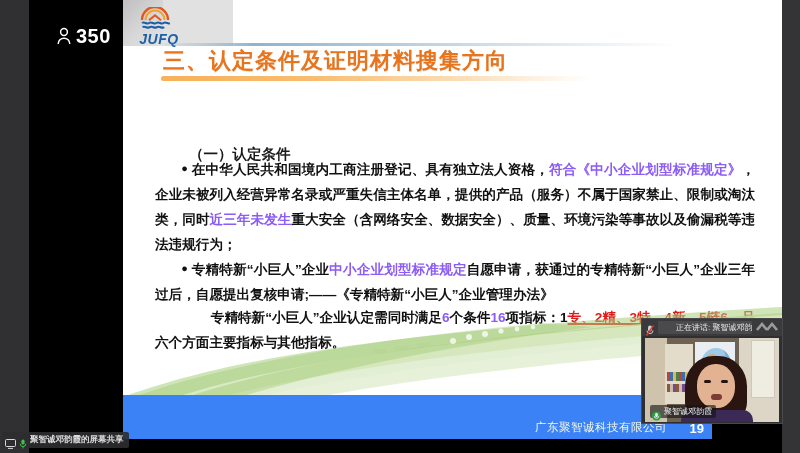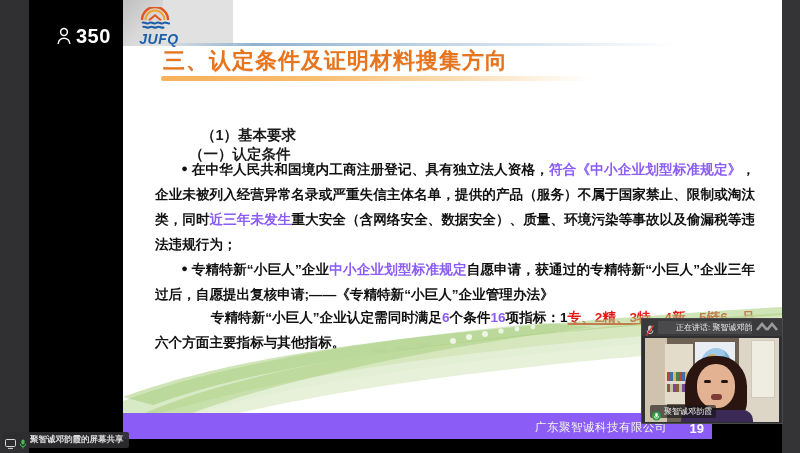--- a/index.html
+++ b/index.html
@@ -61,21 +61,21 @@
   #p2{top:256px;}
   #p3{top:305px;}
   .ind{display:inline-block;width:26px;}
   .bull{font-size:11px;vertical-align:2px;}
   .red{color:#8b5cf6;}
   .redu{color:#e11b17;text-decoration:underline;text-decoration-thickness:1.5px;}
 
   
   #deco{position:absolute;left:0;bottom:14px;width:659px;height:120px;overflow:hidden;}
   
-  #slide-foot{position:absolute;left:0;bottom:0;width:659px;height:26px;background:#8b5cf6;}
+  #slide-foot{position:absolute;left:0;bottom:0;width:659px;height:44px;background:#3b82f6;}
   #foot-company{position:absolute;right:115px;bottom:4px;color:#f2f7ea;font-size:11.5px;letter-spacing:.5px;}
   #foot-page{position:absolute;right:78px;bottom:3px;color:#fff;font-size:13px;font-weight:700;}
   #foot-black{position:absolute;right:0;bottom:0;width:70px;height:26px;background:#000;}
 
   
   #share-under{position:absolute;left:0;bottom:0;width:659px;height:14px;background:#000;}
 
   
   #pip{position:absolute;left:641px;top:318px;width:142px;height:106px;background:#2f2f31;
     border:1px solid #4a4a4d;box-sizing:border-box;z-index:60;}
@@ -156,21 +156,20 @@
         </span>
         <span class="lg-word">JUFQ</span>
       </div>
 
       <div id="header-rule"></div>
 
       <div id="slide-title">三、认定条件及证明材料搜集方向</div>
       <div id="title-rule"></div>
 
       <div class="ln" id="l-h1">（一）认定条件</div>
-      <div class="ln" id="l-h2">（1）基本要求</div>
 
       <div class="para" id="p1">
         <span class="ind"></span><span class="bull">●</span>
         <span>在中华人民共和国境内工商注册登记、具有独立法人资格，</span><span class="red">符合《中小企业划型标准规定》</span><span>，企业未被列入经营异常名录或严重失信主体名单，提供的产品（服务）不属于国家禁止、限制或淘汰类，同时</span><span class="red">近三年未发生</span><span>重大安全（含网络安全、数据安全）、质量、环境污染等事故以及偷漏税等违法违规行为；</span>
       </div>
 
       <div class="para" id="p2">
         <span class="ind"></span><span class="bull">●</span>
         <span>专精特新“小巨人”企业</span><span class="red">中小企业划型标准规定</span><span>自愿申请，获通过的专精特新“小巨人”企业三年过后，自愿提出复核申请;——《专精特新“小巨人”企业管理办法》</span>
       </div>

